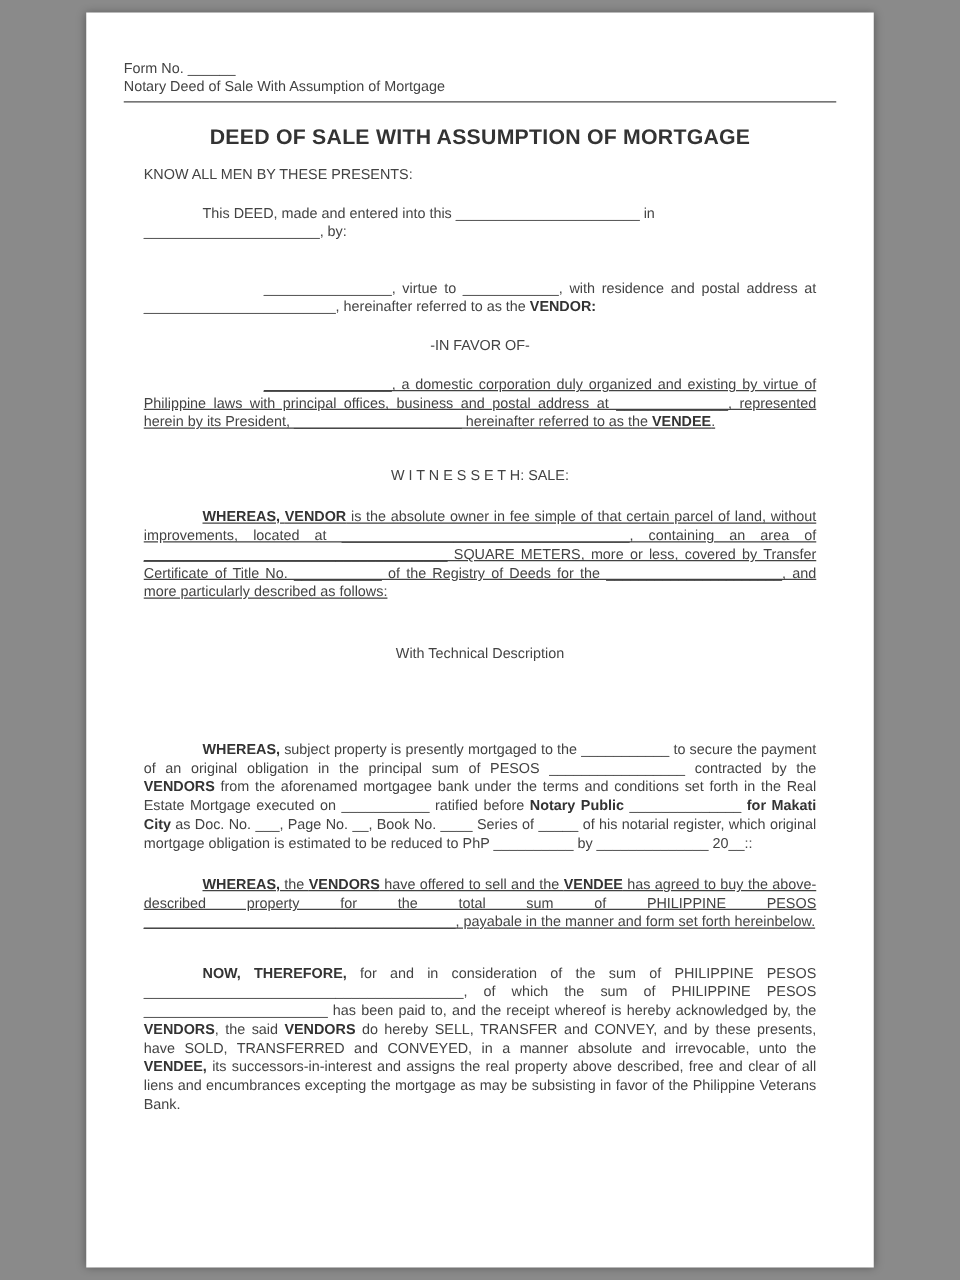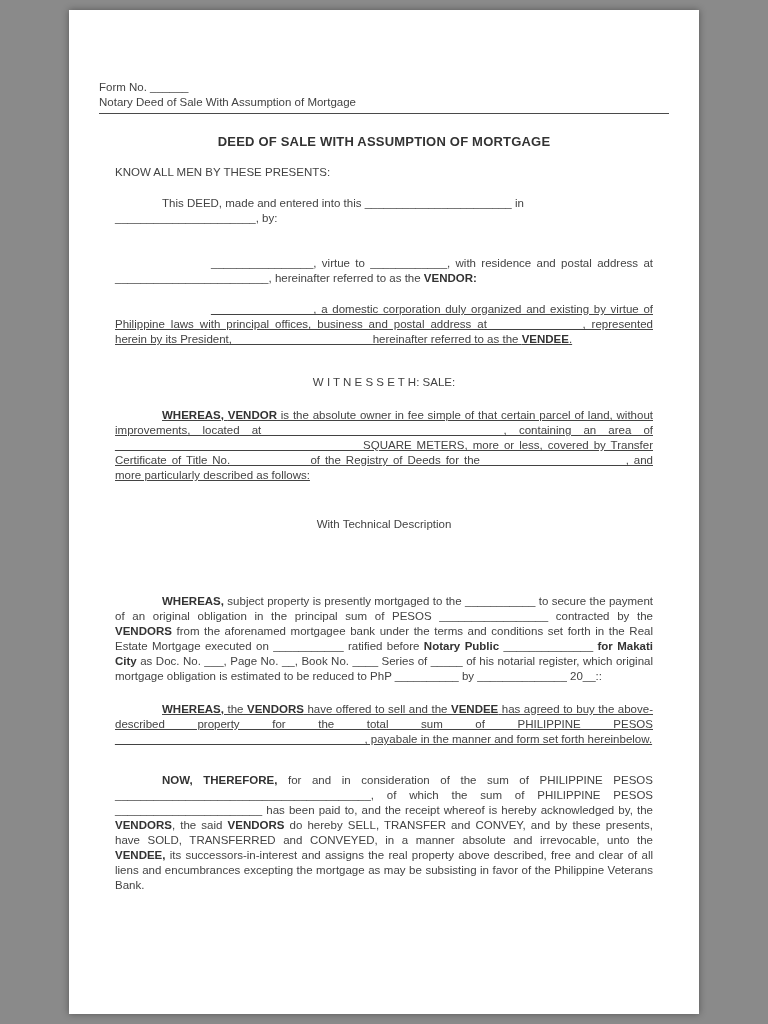--- a/index.html
+++ b/index.html
@@ -13,37 +13,37 @@
     padding: 10px 0;
     box-sizing: border-box;
   }
   .page {
     width: 630px;
     height: 1004px;
     margin: 0 auto;
     background: #ffffff;
     box-shadow: 0 0 7px rgba(0,0,0,0.38);
     box-sizing: border-box;
-    padding: 70px 30px 40px 30px;
+    padding: 38px 30px 40px 30px;
     color: #434343;
     font-size: 11.5px;
     line-height: 15px;
     overflow: hidden;
   }
   .hdr { margin: 0; }
   .hdr-rule {
     border: none;
     border-top: 1.4px solid #4a4a4a;
     margin: 3px 0 0 0;
   }
   .title {
     margin: 20px 0 0 0;
     text-align: center;
     font-weight: bold;
-    font-size: 13px;
+    font-size: 17px;
     letter-spacing: 0.2px;
     color: #333333;
   }
   .para { margin: 16px; }
   .just { text-align: justify; }
   .center { text-align: center; }
   .ind1 { text-indent: 47px; }
   .ind2 { text-indent: 96px; }
   .b { font-weight: bold; color: #333333; }
   .mt12 { margin-top: 12px; text-decoration: underline; }
@@ -67,20 +67,21 @@
     <hr class="hdr-rule">
 
     <p class="title">DEED OF SALE WITH ASSUMPTION OF MORTGAGE</p>
 
     <p class="para mt16"><span>KNOW ALL MEN BY THESE PRESENTS:</span></p>
 
     <p class="para mt16 ind1"><span>This DEED, made and entered into this _______________________ in ______________________, by:</span></p>
 
     <p class="para just mt30 ind2"><span>________________, virtue to ____________, with residence and postal address at ________________________, hereinafter referred to as the </span><span class="b">VENDOR:</span></p>
 
+    <p class="para center mt14"><span>-IN FAVOR OF-</span></p>
 
     <p class="para just mt12 ind2"><span>________________, a domestic corporation duly organized and existing by virtue of Philippine laws with principal offices, business and postal address at ______________, represented herein by its President, _____________________ hereinafter referred to as the </span><span class="b">VENDEE</span><span>.</span></p>
 
     <p class="para center mt28"><span>W I T N E S S E T H:  SALE:</span></p>
 
     <p class="para just mt18 ind1"><span class="b">WHEREAS, </span><span class="b">VENDOR</span><span> is the absolute owner in fee simple of that certain parcel of land, without improvements, located at ____________________________________, containing an area of ______________________________________ SQUARE METERS, more or less, covered by Transfer Certificate of Title No. ___________ of the Registry of Deeds for the ______________________, and more particularly described as follows:</span></p>
 
     <p class="para center mt34"><span>With Technical Description</span></p>
 
     <p class="para just mt62 ind1"><span class="b">WHEREAS,</span><span> subject property is presently mortgaged to the ___________ to secure the payment of an original obligation in the principal sum of PESOS _________________ contracted by the </span><span class="b">VENDORS</span><span> from the aforenamed mortgagee bank under the terms and conditions set forth in the Real Estate Mortgage executed on ___________ ratified before </span><span class="b">Notary Public</span><span> ______________ </span><span class="b">for Makati City</span><span> as Doc. No. ___, Page No. __, Book No. ____ Series of _____ of his notarial register, which original mortgage obligation is estimated to be reduced to PhP __________ by ______________ 20__::</span></p>

